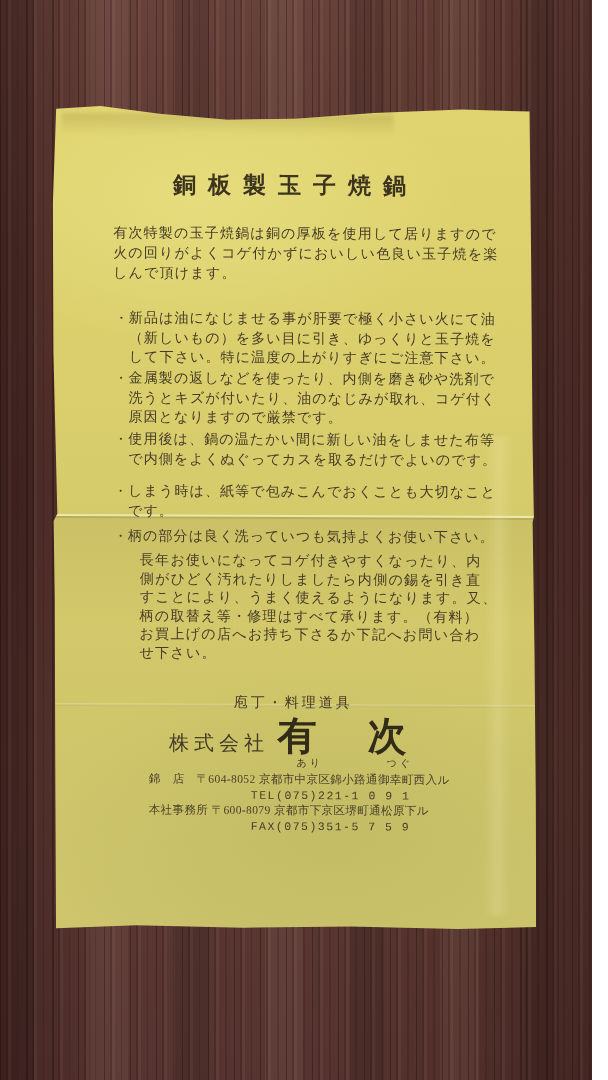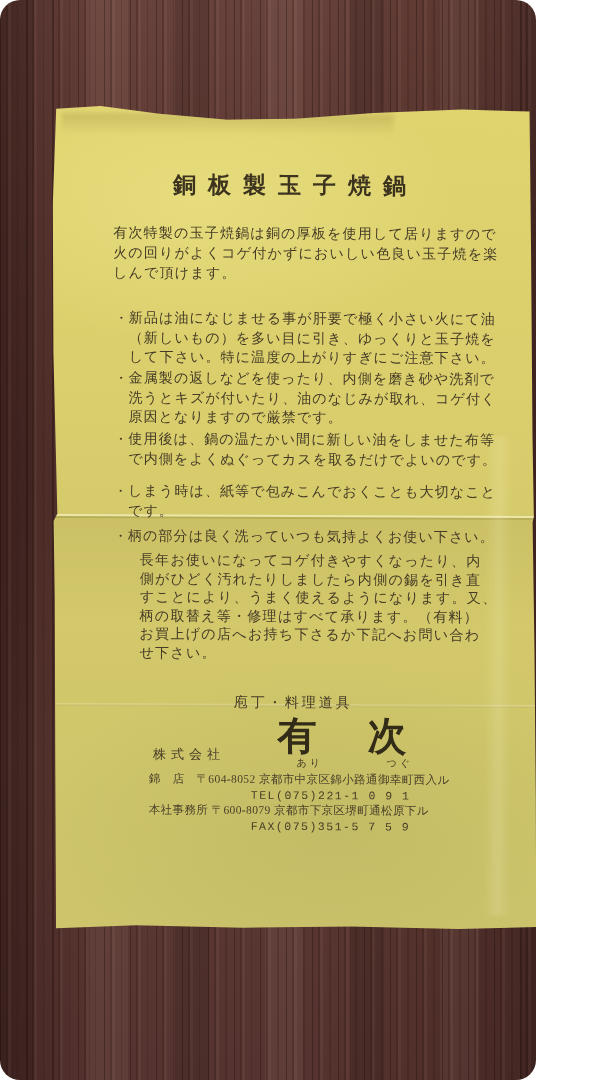--- a/index.html
+++ b/index.html
@@ -5,21 +5,21 @@
   html, body { margin: 0; padding: 0; }
   body {
     width: 608px; height: 1080px;
     overflow: hidden;
     font-family: "Liberation Serif", "DejaVu Serif", serif;
   }
 
   
   .scene {
     position: relative;
-    width: 536px; height: 1080px;
+    width: 592px; height: 1080px;
     background-color: #5a3531;
     background-image:
       repeating-linear-gradient(90deg,
         rgba(15,4,4,0.30) 0px, rgba(15,4,4,0.30) 1.5px,
         rgba(0,0,0,0) 1.5px, rgba(0,0,0,0) 6px,
         rgba(35,12,8,0.22) 6px, rgba(35,12,8,0.22) 8px,
         rgba(255,215,190,0.05) 8px, rgba(255,215,190,0.05) 11px,
         rgba(0,0,0,0) 11px, rgba(0,0,0,0) 17px,
         rgba(25,8,6,0.16) 17px, rgba(25,8,6,0.16) 18.5px,
         rgba(0,0,0,0) 18.5px, rgba(0,0,0,0) 26px),
@@ -28,21 +28,20 @@
         rgba(0,0,0,0) 34px, rgba(0,0,0,0) 90px,
         rgba(255,230,210,0.05) 90px, rgba(255,230,210,0.05) 128px,
         rgba(0,0,0,0) 128px, rgba(0,0,0,0) 175px),
       linear-gradient(90deg,
         rgba(30,10,8,0.35) 0%, rgba(0,0,0,0) 18%,
         rgba(0,0,0,0) 55%, rgba(60,30,20,0.18) 78%,
         rgba(25,8,6,0.30) 100%),
       linear-gradient(180deg,
         #67413b 0%, #5e3933 22%, #583430 45%,
         #5c3933 70%, #553330 100%);
-    border-radius: 20px;
   }
 
   
   .paper {
     position: absolute;
     left: 50px; top: 106px;
     width: 488px; height: 824px;
     transform: rotate(0.25deg);
     background:
       radial-gradient(ellipse 420px 240px at 58% 88%, rgba(150,150,80,0.20), rgba(0,0,0,0) 70%),
@@ -109,22 +108,22 @@
   }
 
   
   .category {
     position: absolute; top: 588px; left: 0; width: 100%;
     text-align: center; font-size: 14px; letter-spacing: 3px;
     white-space: nowrap;
   }
   .brand-row { position: absolute; top: 608px; left: 0; width: 100%; height: 60px; }
   .company-prefix {
-    position: absolute; left: 104px; top: 16px;
-    font-size: 13px; letter-spacing: 5px; color: #443a26; margin-top: 16px;
+    position: absolute; left: 120px; top: 16px;
+    font-size: 20px; letter-spacing: 5px; color: #443a26;
   }
   .brand-char { position: absolute; top: 0; width: 52px; text-align: center; }
   .brand-char.c0 { left: 222px; } .brand-char.c1 { left: 312px; }
   .brand-kanji {
     font-size: 39px; font-weight: 900; line-height: 44px; color: #322b18;
     display: block;
   }
   .furigana { font-size: 10px; letter-spacing: 3px; display: block; margin-top: -2px; text-align: right; }
 
   .contacts {

